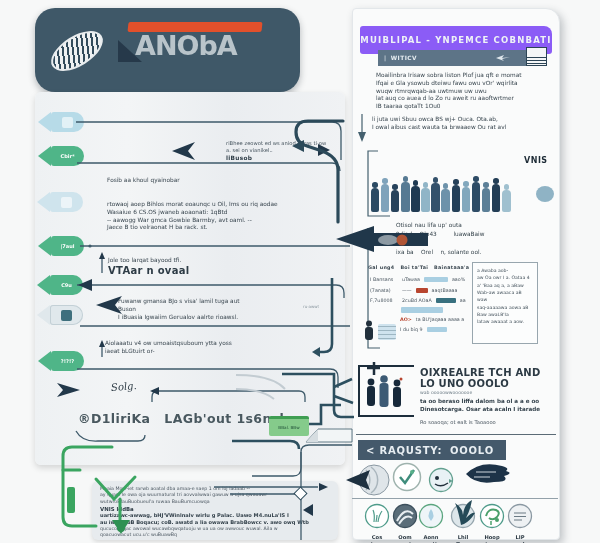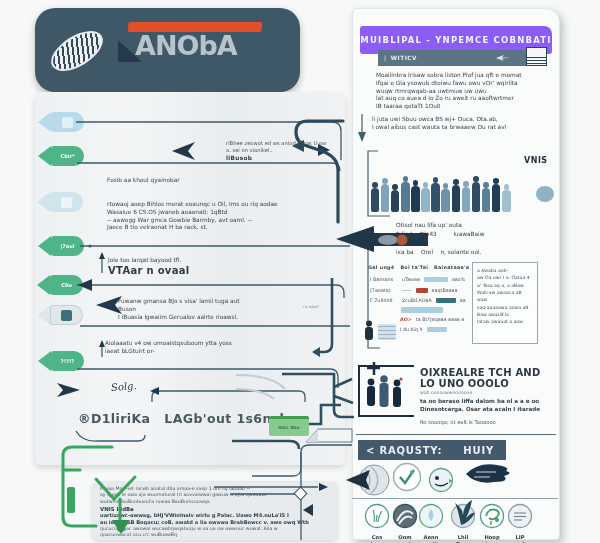--- a/index.html
+++ b/index.html
@@ -323,21 +323,21 @@
     <div class="engage-h">OIXREALRE TCH AND LO UNO OOOLO</div>
     <div class="engage-sub">wab ooooowwooooooe</div>
     <div class="engage-l lines">ta oo beraso liffa dalom ba ol a a e oo
 Dinesotcarga. Osar ata acaln I itarade</div>
     <div class="engage-last">Ro soaoqa; ot ealt is Taoaooo</div>
   </div>
 
   <div class="abs hr1"></div>
   <div class="abs priority">
     <span>&lt; RAQUSTY:</span>
-    <span>HUIY</span>
+    <span>OOOLO</span>
   </div>
 
   <div class="abs icon-abs" style="left:346px;top:462px;">
     <svg width="50" height="36" viewBox="0 0 50 36">
       <circle cx="28" cy="18" r="15" fill="#dfe5e9" stroke="#8a98a2"></circle>
       <path d="M20,8 A15,15 0 0 1 20,28 M25,5 A16,16 0 0 1 25,31" fill="none" stroke="#aab6bd" stroke-width="1.5"></path>
       <polygon points="0,18 24,8 20,18 24,28" fill="#1d3040"></polygon>
     </svg>
   </div>
   <div class="abs icon-abs" style="left:392px;top:462px;">

